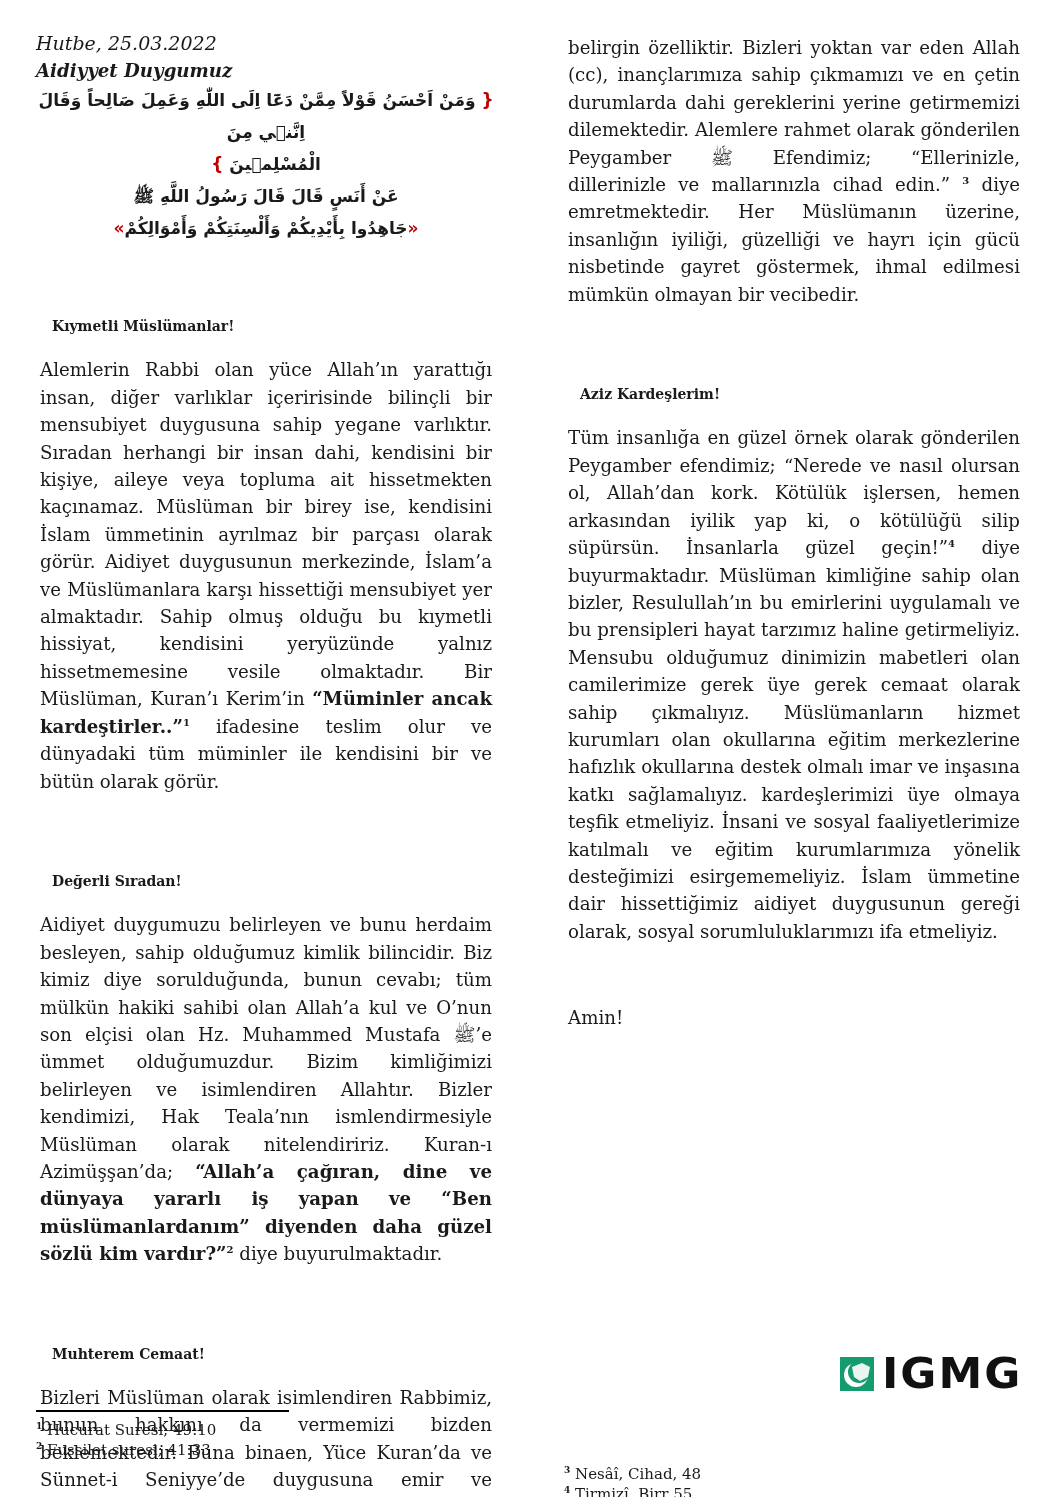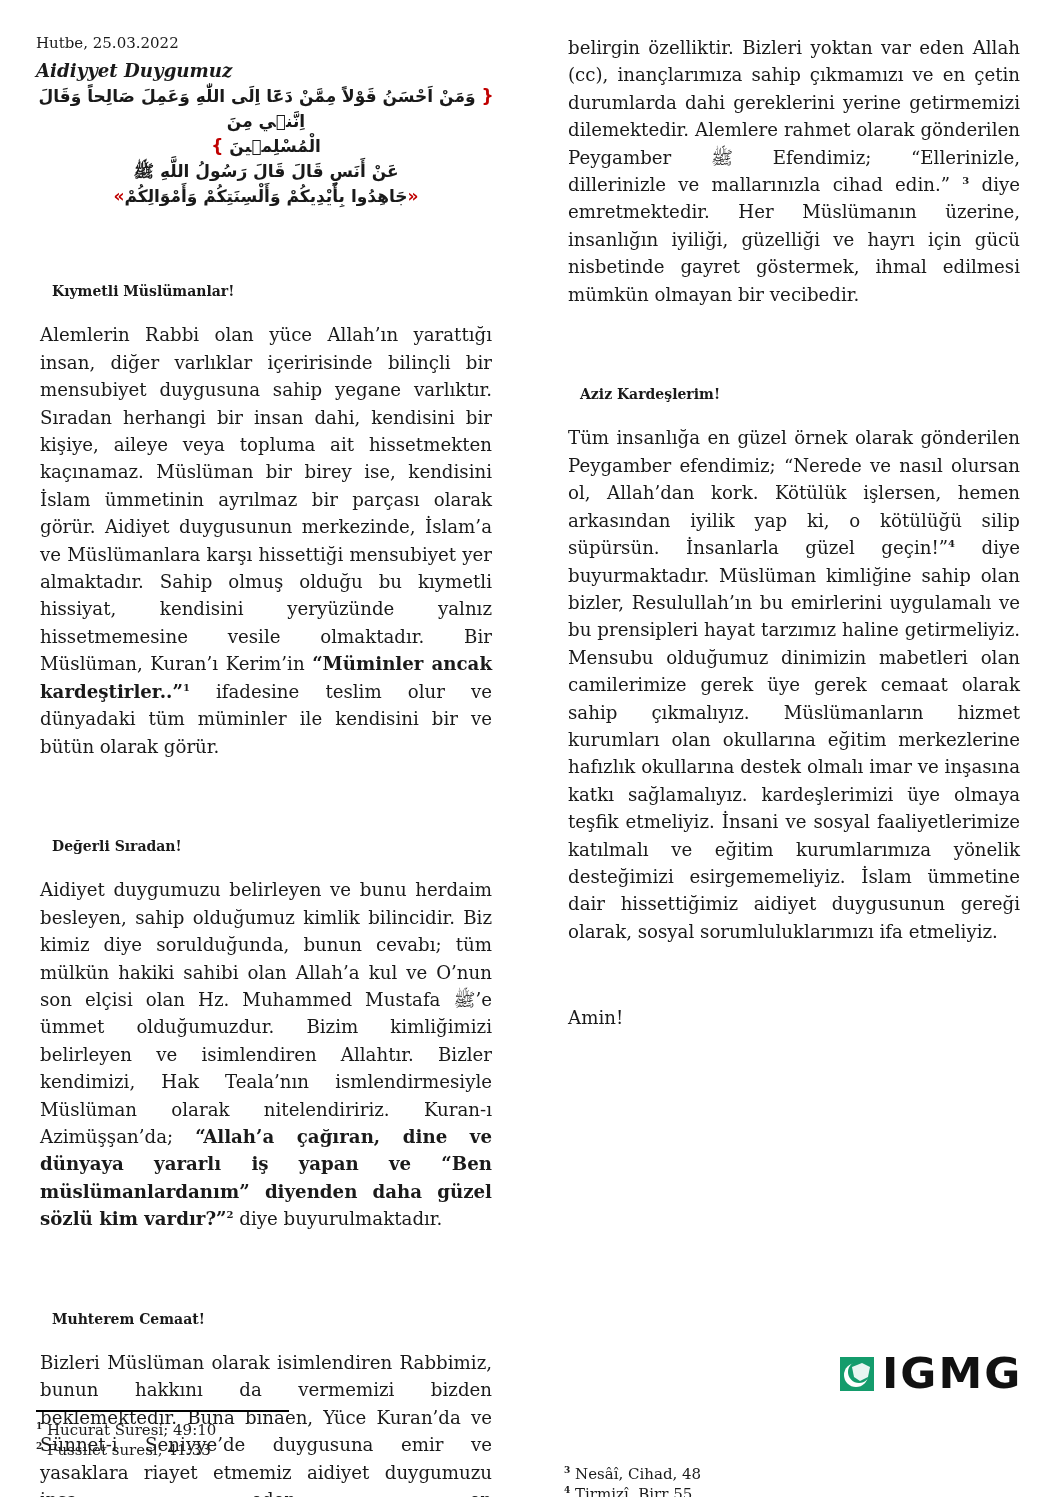--- a/index.html
+++ b/index.html
@@ -3,24 +3,24 @@
 <meta charset="utf-8">
 <style>
   html, body { margin: 0; padding: 0; background: #ffffff; }
   body { width: 1058px; height: 1497px; position: relative; overflow: hidden;
          font-family: "DejaVu Serif", "Liberation Serif", serif; color: #1a1a1a; }
   .col { position: absolute; top: 30px; width: 460px; }
   .col-left { left: 36px; }
   .col-right { left: 564px; }
   .p { font-size: 18.2px; line-height: 27.4px; text-align: justify; margin: 4px; }
   .h { font-size: 14px; line-height: 27.4px; font-weight: bold; margin: 16px; }
-  .date { font-size: 15px; line-height: 27px; margin: 0; }
+  .date { font-size: 19px; line-height: 27px; margin: 0; font-style: italic; }
   .title { font-size: 18.2px; line-height: 27px; font-weight: bold; margin: 0; font-style: italic; }
   .arabic { font-family: "DejaVu Sans", sans-serif; font-weight: bold; direction: rtl;
-            text-align: center; font-size: 17px; line-height: 25px; margin: 0; }
+            text-align: center; font-size: 17px; line-height: 32px; margin: 0; }
   .red { color: #c00000; }
   .gap1 { height: 53px; }
   b { font-weight: bold; }
   sup { font-size: 10px; line-height: 0; vertical-align: super; font-weight: bold; }
   .fn-rule { position: absolute; left: 36px; top: 1410px; width: 253px; height: 2px; background: #000; }
   .footnotes { position: absolute; top: 1420px; font-size: 15px; line-height: 20px; }
   .fn-left { left: 36px; }
   .fn-right { left: 564px; margin-top: 44px; }
   .fn { margin: 0; }
   .fn sup { font-size: 9px; }

